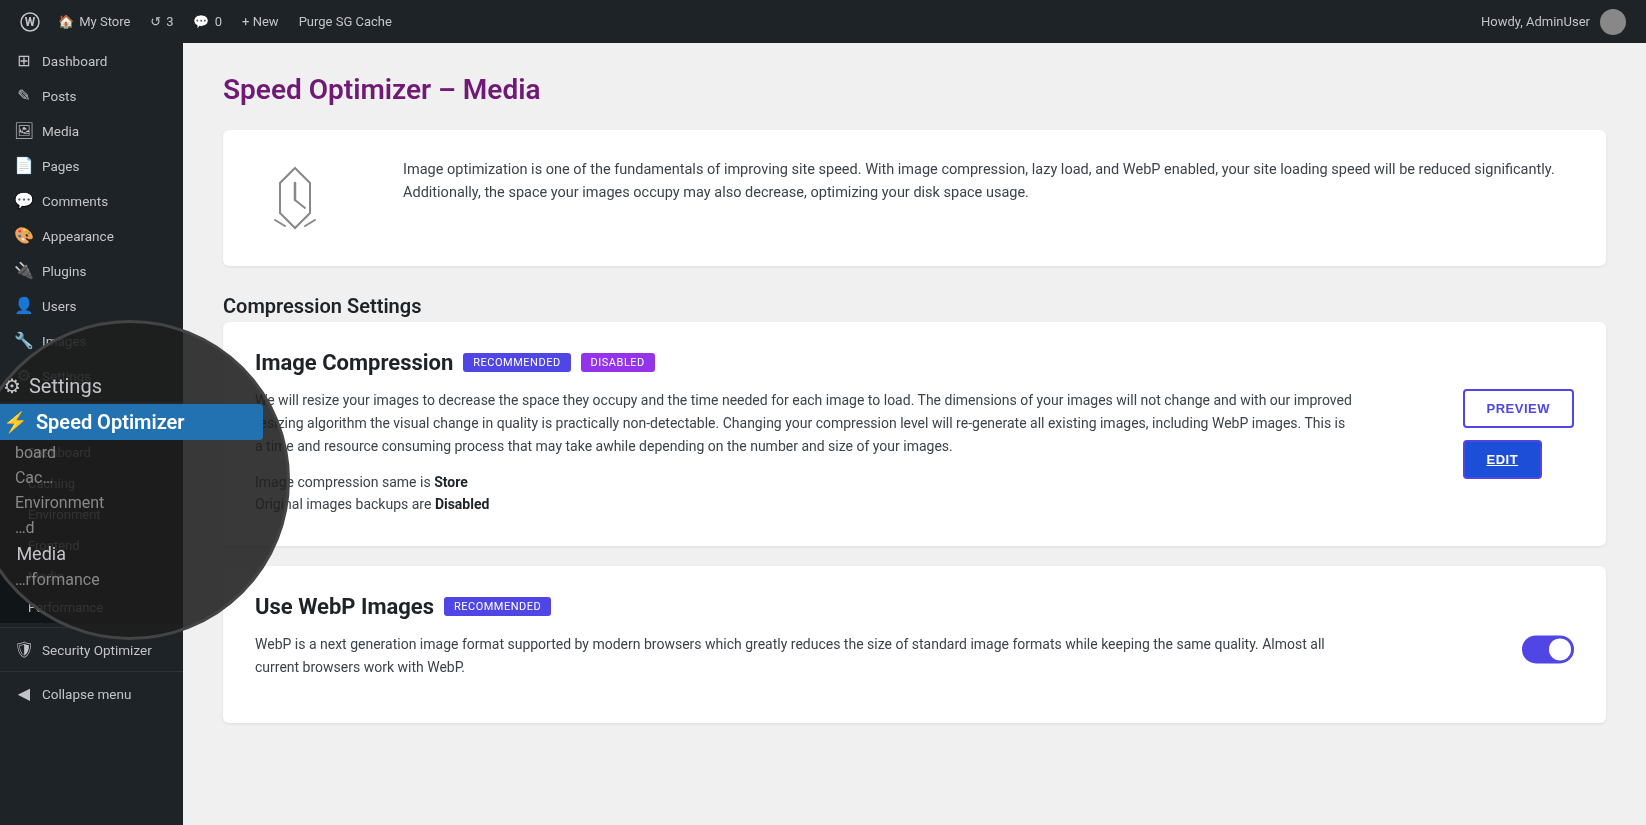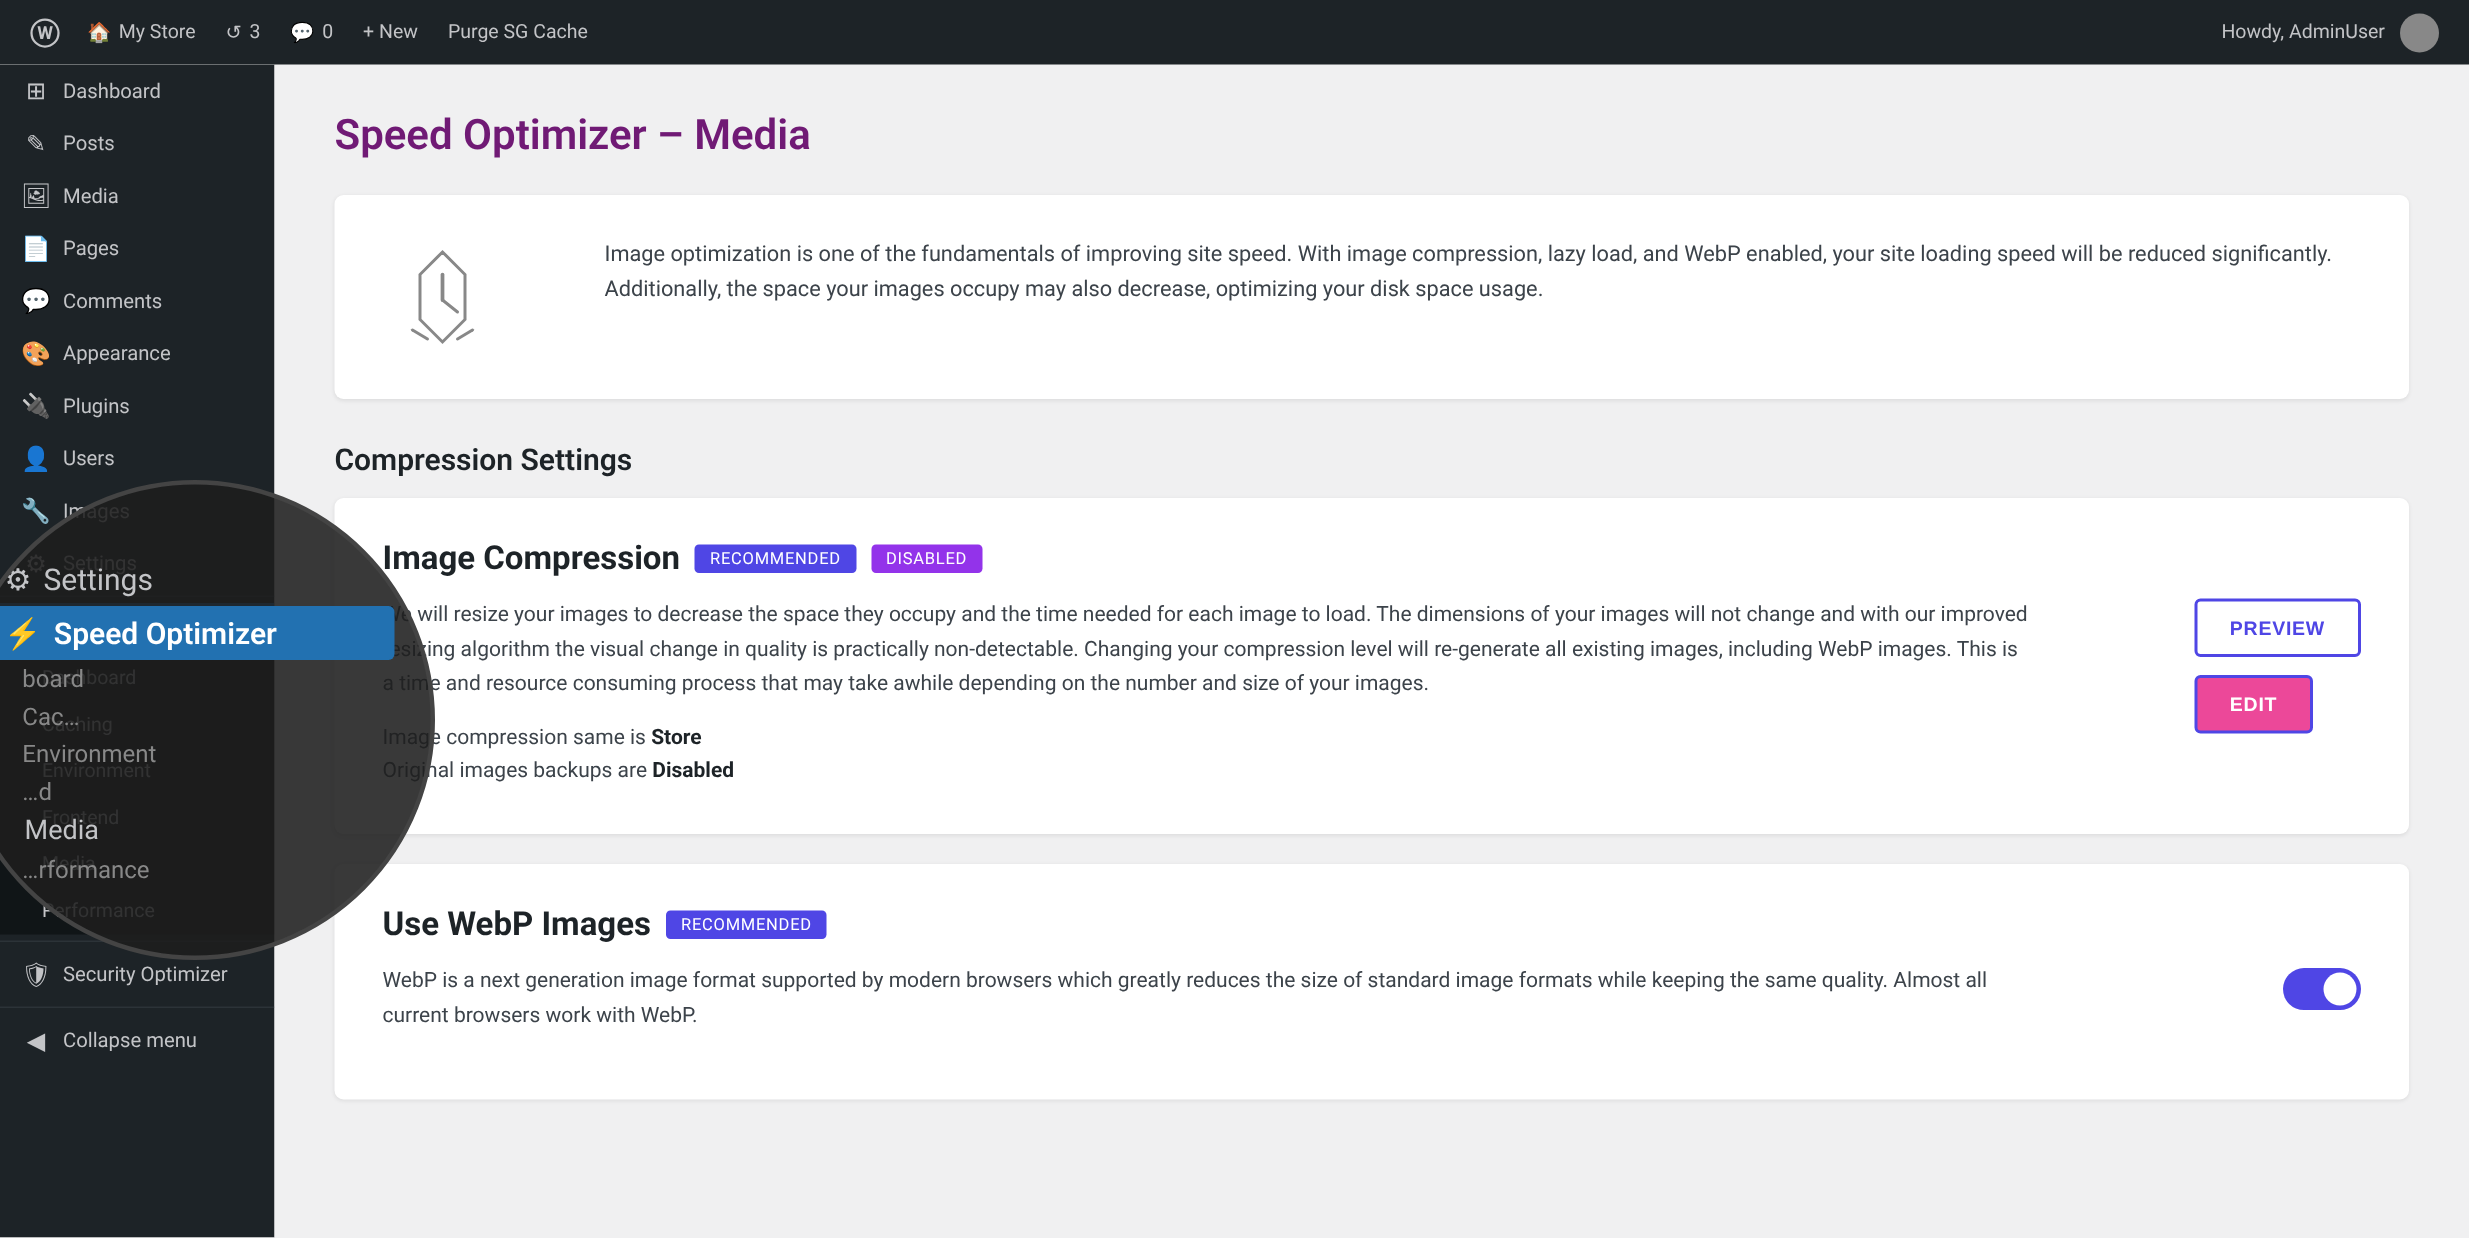--- a/index.html
+++ b/index.html
@@ -91,21 +91,21 @@
       box-shadow: 0 1px 3px rgba(0,0,0,0.08);
     }
     .info-card-icon { flex-shrink: 0; display: flex; align-items: center; justify-content: center; }
     .info-card-text { font-size: 14.5px; color: #3c434a; line-height: 1.6; margin-left: 36px; }
 
     
     .section-heading {
       font-size: 20px;
       font-weight: 600;
       color: #1d2327;
-      margin-bottom: 14px;
+      margin-bottom: 4px;
     }
 
     
     .setting-card {
       background: #fff;
       border-radius: 6px;
       padding: 28px 32px;
       margin-bottom: 20px;
       box-shadow: 0 1px 3px rgba(0,0,0,0.08);
       position: relative;
@@ -159,30 +159,31 @@
       color: #4f46e5;
       padding: 10px 22px;
       border-radius: 4px;
       font-size: 13px;
       font-weight: 700;
       letter-spacing: 0.5px;
       cursor: pointer;
       text-transform: uppercase;
     }
     .btn-edit {
-      background: #ec4899;
+      background: #1d4ed8;
       border: 2px solid #4f46e5;
       color: #fff;
       padding: 10px 22px;
       border-radius: 4px;
       font-size: 13px;
       font-weight: 700;
       letter-spacing: 0.5px;
       cursor: pointer;
       text-transform: uppercase;
+      text-decoration: underline;
     }
 
     
     .toggle-wrap {
       position: absolute;
       right: 32px;
       top: 50%;
       transform: translateY(-30%);
     }
     .toggle {

